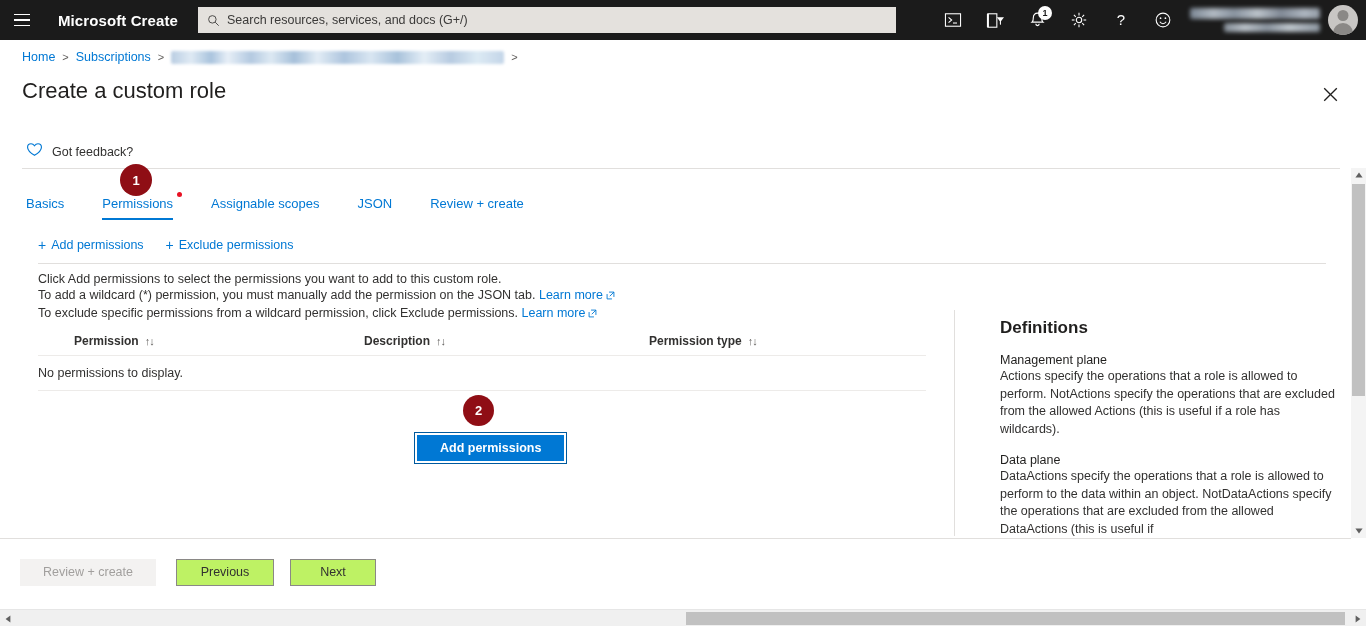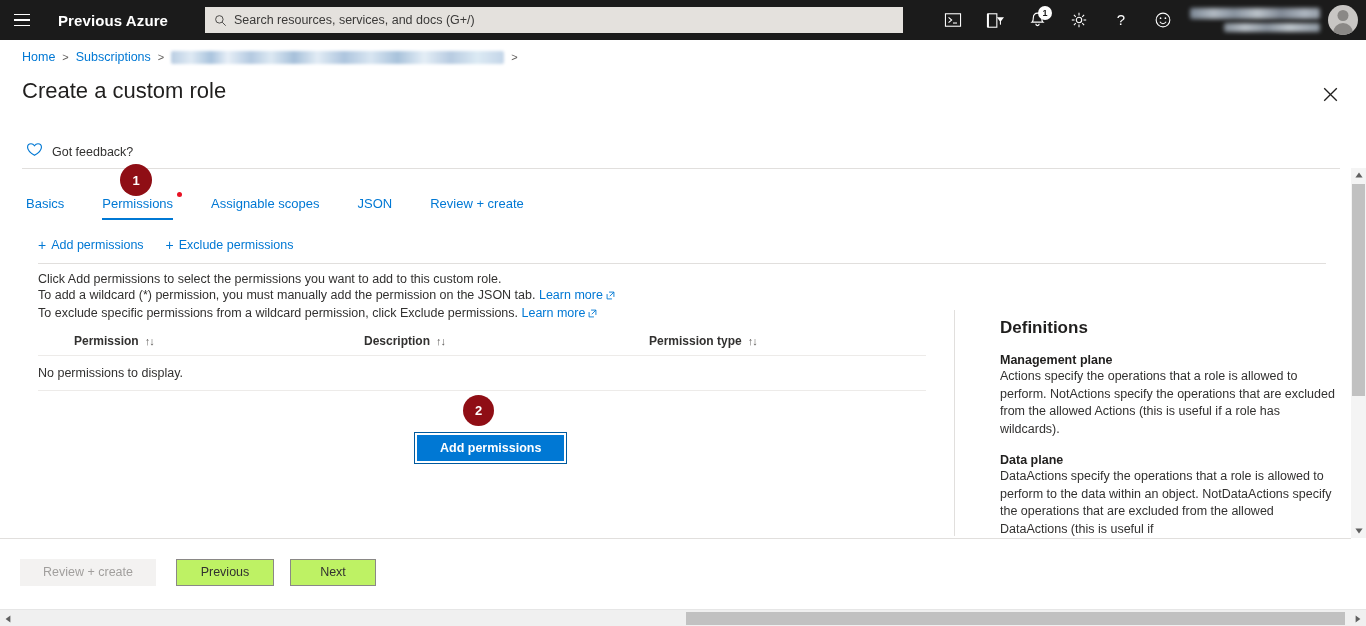--- a/index.html
+++ b/index.html
@@ -24,21 +24,21 @@
     display: flex; flex-direction: column; align-items: center; justify-content: center;
     gap: 4px; cursor: pointer;
   }
   .hamburger span { display:block; width: 16px; height: 1.5px; background: #ffffff; }
   .brand {
     color: #ffffff; font-size: 15px; font-weight: bold;
     margin-left: 14px; letter-spacing: 0.1px; cursor: pointer;
     white-space: nowrap;
   }
   .searchwrap {
-    position: absolute; left: 205px; top: 7px;
+    position: absolute; left: 198px; top: 7px;
     width: 698px; height: 26px;
     background: #e4e1dd;
     display: flex; align-items: center;
     cursor: text;
   }
   .search-icon { margin-left: 9px; margin-right: 7px; display: flex; align-items: center; }
   .searchinput {
     border: none; outline: none; background: transparent;
     font-family: "Liberation Sans", sans-serif; font-size: 12.5px;
     color: #333; width: 620px; padding: 0;
@@ -219,21 +219,21 @@
     padding: 4px 22px; cursor: pointer;
     line-height: 16px;
   }
 
   
   .defs {
     position: absolute; left: 990px; top: 318px;
     width: 336px;
   }
   .defs-title { font-size: 17px; font-weight: bold; color: #201f1e; margin-bottom: 15px; }
-  .defs-h { font-size: 12.5px; font-weight: bold; color: #201f1e; margin-bottom: 1px; }
+  .defs-h { font-size: 12.5px; font-weight: normal; color: #201f1e; margin-bottom: 1px; }
   .defs-p { font-size: 12.5px; color: #323130; line-height: 17.5px; margin-bottom: 15px; }
   .defs-clip { position: absolute; left: 1000px; top: 318px; width: 336px; height: 218px; overflow: hidden; }
 
   .panel-left-border {
     position: absolute; left: 954px; top: 310px; width: 1px; height: 226px; background: #e1dfdd;
   }
 
   
   .vscroll {
     position: absolute; right: 0; top: 168px; width: 15px; height: 370px;
@@ -299,21 +299,21 @@
 </style>
 </head>
 <body>
 
 <div class="topbar">
   <div class="hamburger">
     <span></span>
       <span></span>
       <span></span>
   </div>
-  <div class="brand">Previous Azure</div>
+  <div class="brand">Microsoft Create</div>
 
   <div class="searchwrap">
     <span class="search-icon">
       <svg width="13" height="13" viewBox="0 0 16 16">
         <circle cx="6.6" cy="6.6" r="4.6" stroke="#3b3a39" stroke-width="1.1" fill="none"></circle>
         <line x1="10.1" y1="10.1" x2="14.4" y2="14.4" stroke="#3b3a39" stroke-width="1.1"></line>
       </svg>
     </span>
     <input class="searchinput" type="text" placeholder="Search resources, services, and docs (G+/)" style="">
   </div>

